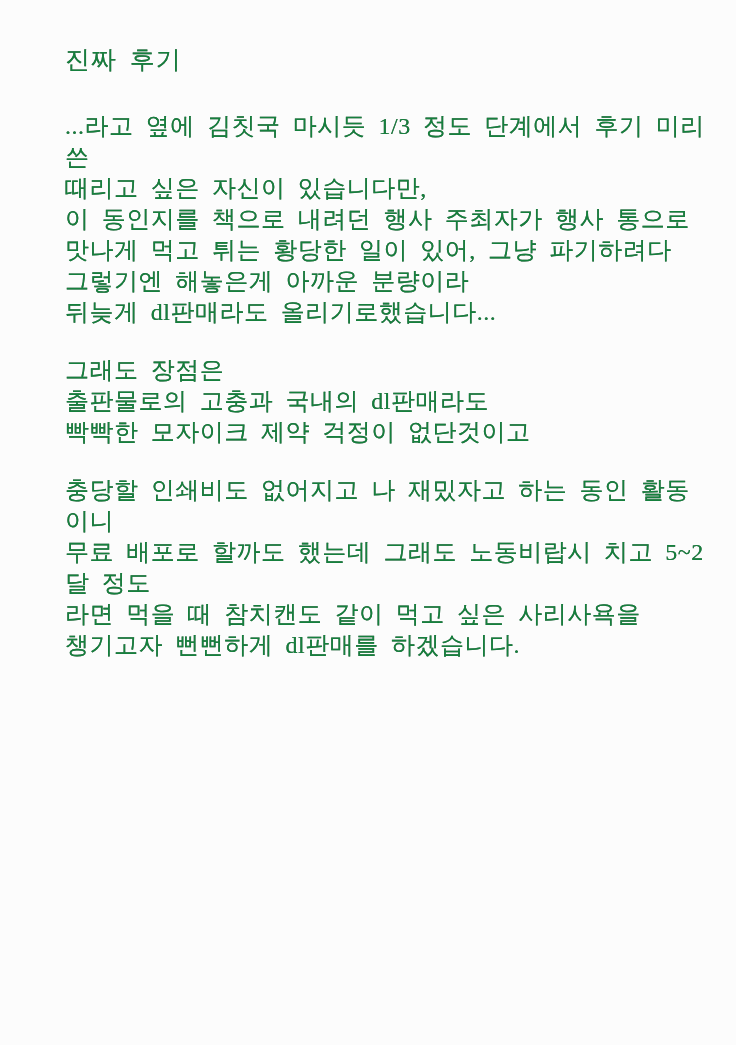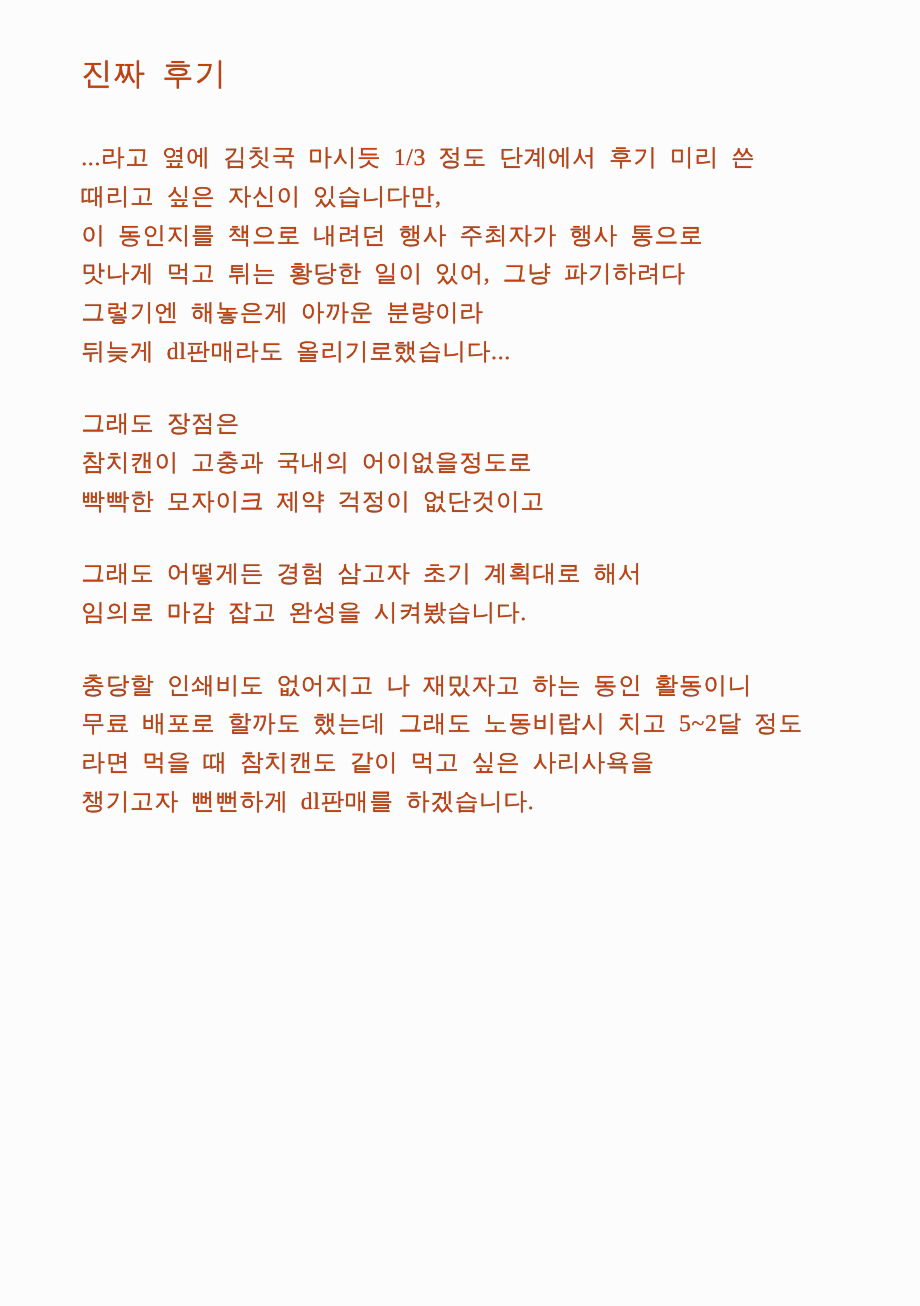--- a/index.html
+++ b/index.html
@@ -13,35 +13,35 @@
     overflow: hidden;
     font-family: "Liberation Serif", "DejaVu Serif", serif;
   }
   .page {
     position: absolute;
     left: 0;
     top: 0;
     width: 736px;
     height: 1045px;
     background: #fcfcfc;
-    color: #c2410c;
+    color: #15803d;
     box-sizing: border-box;
     padding: 44px 28px 0 65px;
   }
   .title {
     font-size: 25px;
     line-height: 31px;
     margin: 0 0 36px 0;
     font-weight: normal;
     letter-spacing: 1px;
     word-spacing: 0.22em;
     text-shadow: 0 0 0.6px rgba(20,20,20,0.65);
   }
   .para {
-    font-size: 19px;
+    font-size: 24px;
     line-height: 31px;
     margin: 0 0 27px 0;
     white-space: pre-line;
     letter-spacing: 0.5px;
     word-spacing: 0.24em;
     text-shadow: 0 0 0.6px rgba(20,20,20,0.65);
   }
 </style>
 </head>
 <body>
@@ -50,26 +50,24 @@
   <h1 class="title">진짜 후기</h1>
 
   <div class="para">...라고 옆에 김칫국 마시듯 1/3 정도 단계에서 후기 미리 쓴
 때리고 싶은 자신이 있습니다만,
 이 동인지를 책으로 내려던 행사 주최자가 행사 통으로
 맛나게 먹고 튀는 황당한 일이 있어, 그냥 파기하려다
 그렇기엔 해놓은게 아까운 분량이라
 뒤늦게 dl판매라도 올리기로했습니다...</div>
 
   <div class="para">그래도 장점은
-참치캔이 고충과 국내의 어이없을정도로
+출판물로의 고충과 국내의 dl판매라도
 빡빡한 모자이크 제약 걱정이 없단것이고</div>
 
 
-  <div class="para">그래도 어떻게든 경험 삼고자 초기 계획대로 해서
-임의로 마감 잡고 완성을 시켜봤습니다.</div>
 
   <div class="para">충당할 인쇄비도 없어지고 나 재밌자고 하는 동인 활동이니
 무료 배포로 할까도 했는데 그래도 노동비랍시 치고 5~2달 정도
 라면 먹을 때 참치캔도 같이 먹고 싶은 사리사욕을
 챙기고자 뻔뻔하게 dl판매를 하겠습니다.</div>
 
 
 </div>
 
 </body></html>

